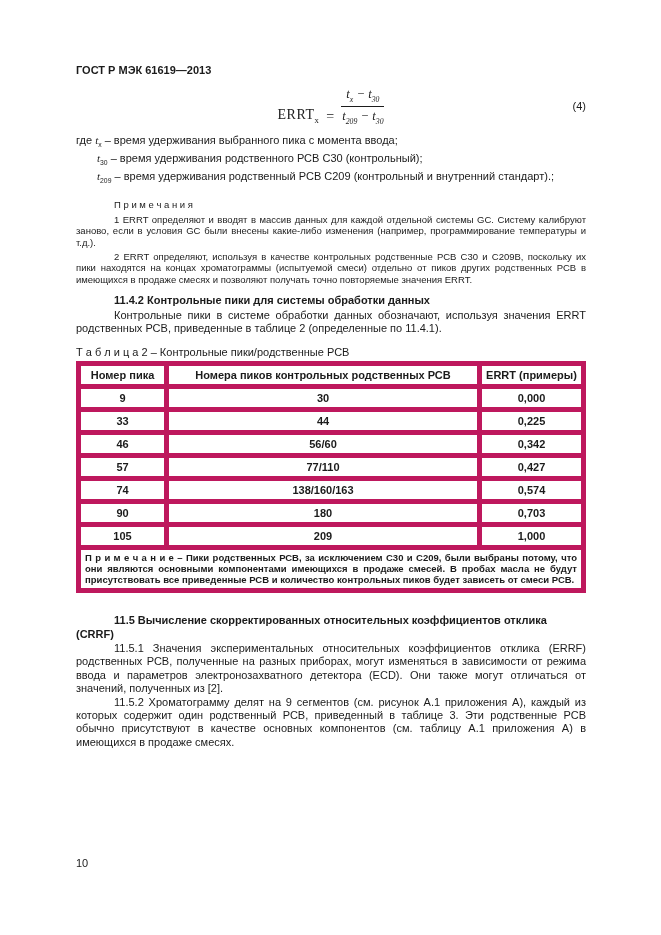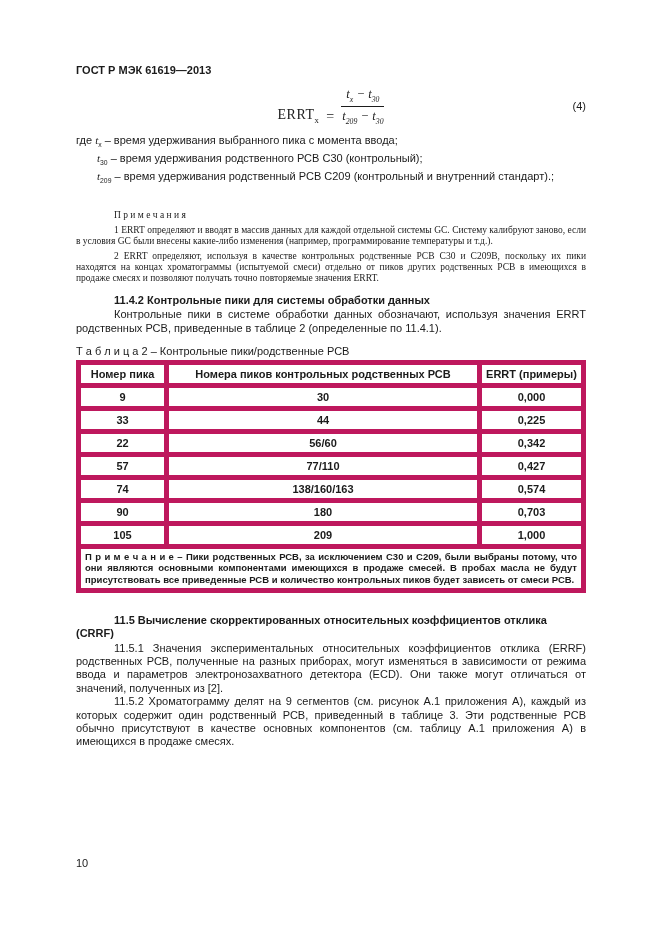--- a/index.html
+++ b/index.html
@@ -64,21 +64,21 @@
     font-family: "Liberation Sans", sans-serif;
     font-size: 11px;
   }
 
   
   .where p { font-size: 11px; line-height: 13.6px; margin: 0; text-align: left; }
   .where .sub-indent { padding-left: 21px; }
   .var { font-family: "Liberation Serif", serif; font-style: italic; }
 
   
-  .notes { margin-top: 23px; font-family: Liberation Serif, serif; }
+  .notes { margin-top: 12px; }
   .notes-title { font-size: 9.5px; line-height: 11.5px; margin: 0 0 3px 0; text-indent: 38px; }
   .note-item {
     font-size: 9.5px;
     line-height: 11.4px;
     text-align: justify;
     text-indent: 38px;
     margin: 0 0 3px 0;
   }
 
   
@@ -176,21 +176,21 @@
           <td>9</td>
           <td>30</td>
           <td>0,000</td>
         </tr>
         <tr>
           <td>33</td>
           <td>44</td>
           <td>0,225</td>
         </tr>
         <tr>
-          <td>22</td>
+          <td>46</td>
           <td>56/60</td>
           <td>0,342</td>
         </tr>
         <tr>
           <td>57</td>
           <td>77/110</td>
           <td>0,427</td>
         </tr>
         <tr>
           <td>74</td>

